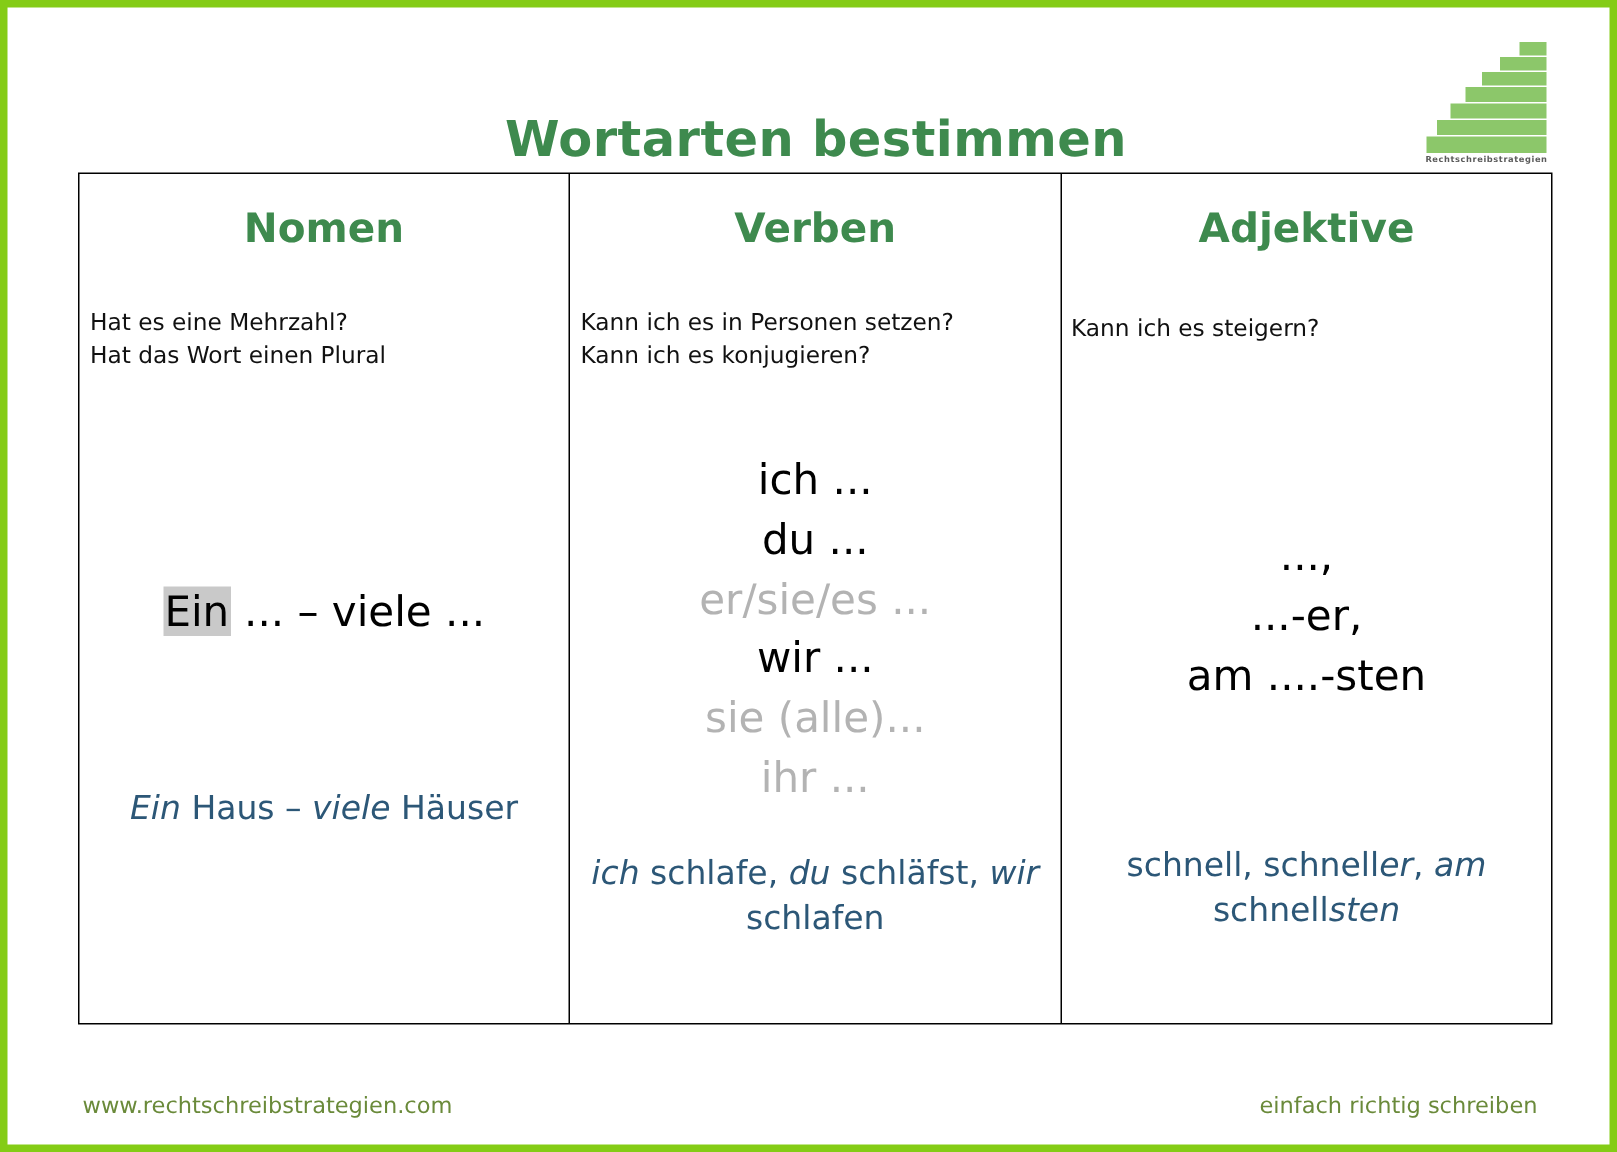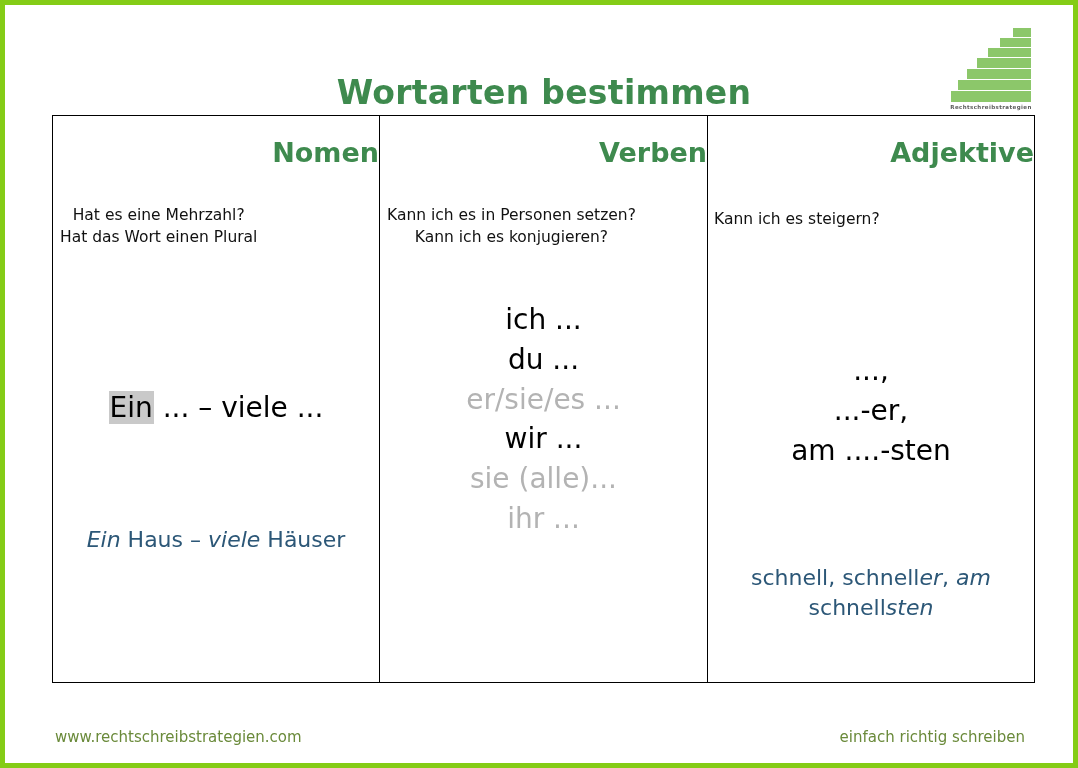--- a/index.html
+++ b/index.html
@@ -80,33 +80,32 @@
     box-sizing: border-box;
     position: relative;
     height: 100%;
     padding: 0;
   }
   .col-nomen     { width: 327px; border-right: 1.6px solid #000; }
   .col-verben    { width: 328px; border-right: 1.6px solid #000; }
   .col-adjektive { width: 326px; }
 
   .col-head {
-    text-align: right;
+    text-align: center;
     font-size: 27px;
     font-weight: bold;
     color: #3e8a4e;
     margin-top: 21px;
   }
 
   .question {
     font-size: 15.5px;
     color: #111111;
     line-height: 1.42;
     white-space: pre-line;
-    text-align: center;
   }
   .q-nomen     { position: absolute; left: 7px;  top: 88px; }
   .q-verben    { position: absolute; left: 7px;  top: 88px; }
   .q-adjektive { position: absolute; left: 6px;  top: 92px; }
 
   
   .pattern {
     position: absolute;
     width: 100%;
     text-align: center;
@@ -196,20 +195,21 @@
       <div class="question q-verben">Kann ich es in Personen setzen?
 Kann ich es konjugieren?</div>
       <div class="pattern pattern-verben">
           <div>ich ...</div>
           <div>du ...</div>
           <div class="muted">er/sie/es ...</div>
           <div>wir ...</div>
           <div class="muted">sie (alle)...</div>
           <div class="muted">ihr ...</div>
         </div>
+      <div class="example ex-verben"><i>ich</i><span> schlafe, </span><i>du</i><span> schläfst, </span><i>wir</i><span> schlafen</span></div>
     </div>
 
     <div class="col col-adjektive">
       <div class="col-head">Adjektive</div>
       <div class="question q-adjektive">Kann ich es steigern?</div>
       <div class="pattern pattern-adjektive">
           <div>...,</div>
           <div>...-er,</div>
           <div>am ....-sten</div>
         </div>

